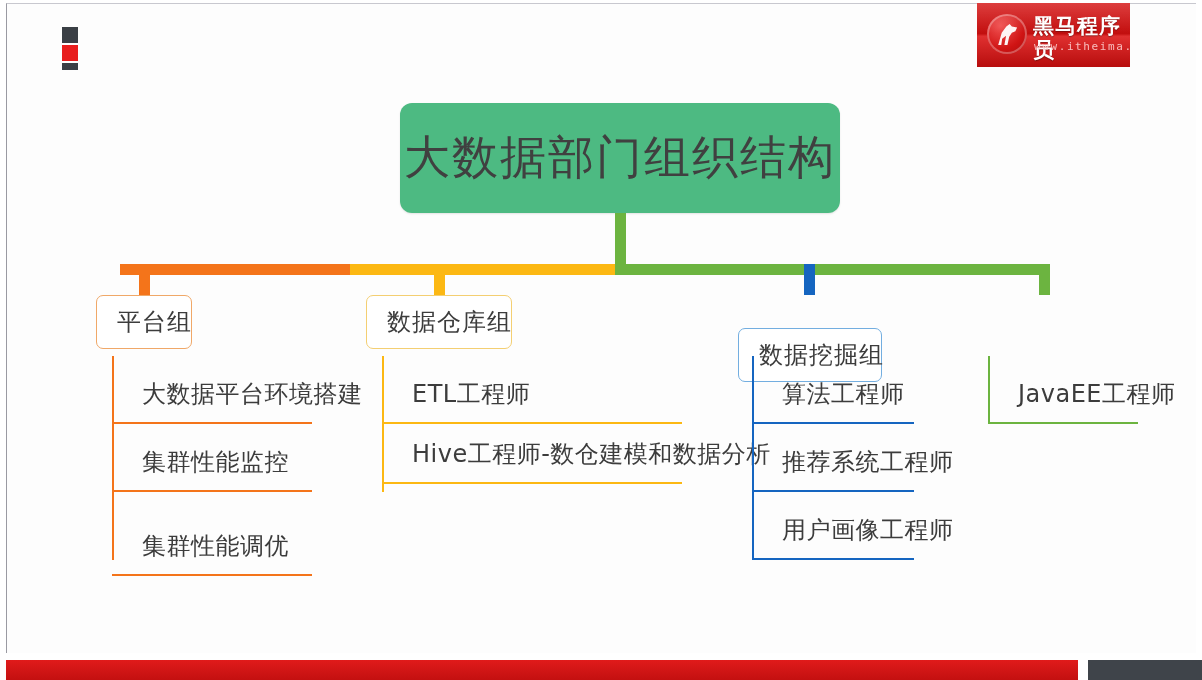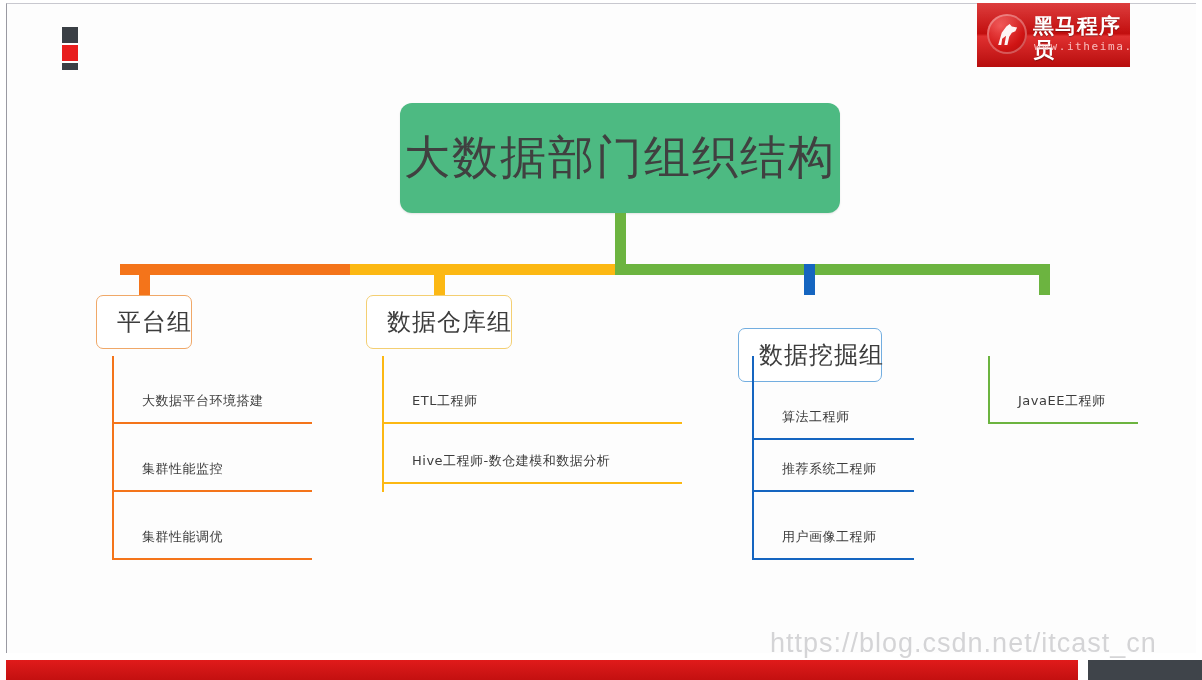--- a/index.html
+++ b/index.html
@@ -179,21 +179,21 @@
   .leaf-item .leaf-underline {
     position: absolute;
     left: 0;
     bottom: 0;
     height: 2px;
   }
   .leaf-item .leaf-label {
     position: absolute;
     left: 30px;
     bottom: 14px;
-    font-size: 13px;
+    font-size: 24px;
     color: #3c3c3c;
     letter-spacing: .5px;
     white-space: nowrap;
     font-family: "DejaVu Sans", "Liberation Sans", sans-serif;
   }
 
   
   #watermark {
     position: absolute;
     left: 770px;
@@ -258,59 +258,58 @@
   <div class="leaf-group" id="leaves-platform" style="left: 112px; top: 356px;">
       <div class="leaf-rail" style="background: rgb(244, 116, 26); height: 204px;"></div>
       <div class="leaf-item" style="top: 0px; width: 200px;">
         <div class="leaf-underline" style="background: rgb(244, 116, 26); width: 200px;"></div>
         <div class="leaf-label">大数据平台环境搭建</div>
       </div>
       <div class="leaf-item" style="top: 68px; width: 200px;">
         <div class="leaf-underline" style="background: rgb(244, 116, 26); width: 200px;"></div>
         <div class="leaf-label">集群性能监控</div>
       </div>
-      <div class="leaf-item" style="top: 136px; width: 200px;">
+      <div class="leaf-item" style="top: 152px; width: 200px;">
         <div class="leaf-underline" style="background: rgb(244, 116, 26); width: 200px;"></div>
         <div class="leaf-label">集群性能调优</div>
       </div>
     </div>
   <div class="leaf-group" id="leaves-warehouse" style="left: 382px; top: 356px;">
       <div class="leaf-rail" style="background: rgb(252, 184, 19); height: 136px;"></div>
       <div class="leaf-item" style="top: 0px; width: 300px;">
         <div class="leaf-underline" style="background: rgb(252, 184, 19); width: 300px;"></div>
         <div class="leaf-label">ETL工程师</div>
       </div>
       <div class="leaf-item" style="top: 60px; width: 300px;">
         <div class="leaf-underline" style="background: rgb(252, 184, 19); width: 300px;"></div>
         <div class="leaf-label">Hive工程师-数仓建模和数据分析</div>
       </div>
     </div>
   <div class="leaf-group" id="leaves-mining" style="left: 752px; top: 356px;">
       <div class="leaf-rail" style="background: rgb(21, 101, 192); height: 204px;"></div>
-      <div class="leaf-item" style="top: 16px; width: 162px; text-decoration: underline;">
+      <div class="leaf-item" style="top: 0px; width: 162px; text-decoration: underline;">
         <div class="leaf-underline" style="background: rgb(21, 101, 192); width: 162px;"></div>
         <div class="leaf-label">算法工程师</div>
       </div>
       <div class="leaf-item" style="top: 68px; width: 162px; padding-left: 20px;">
         <div class="leaf-underline" style="background: rgb(21, 101, 192); width: 162px;"></div>
         <div class="leaf-label">推荐系统工程师</div>
       </div>
       <div class="leaf-item" style="top: 136px; width: 162px;">
         <div class="leaf-underline" style="background: rgb(21, 101, 192); width: 162px;"></div>
         <div class="leaf-label">用户画像工程师</div>
       </div>
     </div>
   <div class="leaf-group" id="leaves-report" style="left: 988px; top: 356px;">
       <div class="leaf-rail" style="background: rgb(108, 180, 64); height: 68px;"></div>
       <div class="leaf-item" style="top: 0px; width: 150px; text-decoration: underline;">
         <div class="leaf-underline" style="background: rgb(108, 180, 64); width: 150px;"></div>
         <div class="leaf-label">JavaEE工程师</div>
       </div>
     </div>
 
-  <div id="watermark">https://blog.csdn.net/itcast_cn</div>
 
   <div id="bottom-bar">
     <div class="bar-red"></div>
     <div class="bar-dark"></div>
   </div>
 
 </div>
 
 </body></html>

